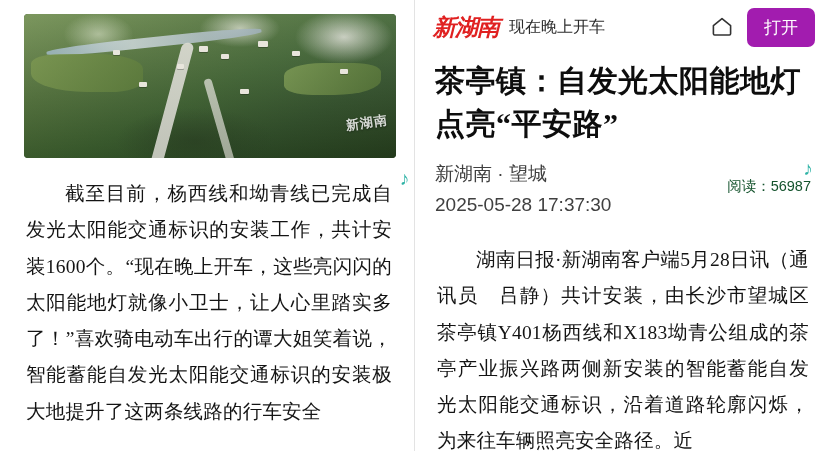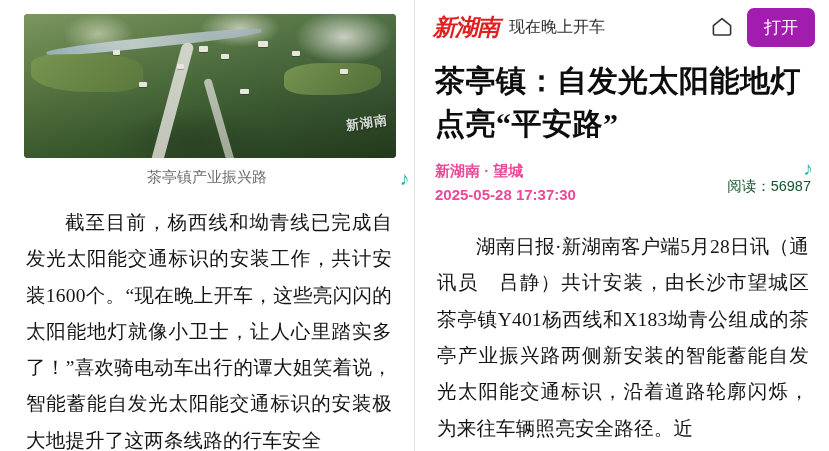--- a/index.html
+++ b/index.html
@@ -208,24 +208,23 @@
     color: #0d0d0d;
     letter-spacing: .5px;
   }
   .meta {
     margin: 14px 18px 0 20px;
     display: flex;
     align-items: flex-start;
   }
   .meta-left {
     flex: 1 1 auto;
-    font-size: 15px;
-    color: #ec4899;
+    font-size: 19px;
+    color: #404040;
     line-height: 1.6;
-    font-weight: bold;
   }
   .meta-right {
     font-size: 14.5px;
     color: #14532d;
     padding-top: 18px;
     white-space: nowrap;
     margin-left: 48px;
   }
   .note-right {
     position: absolute;
@@ -266,21 +265,20 @@
         <div class="house" style="left:63%;top:19%;width:10px;height:6px;"></div>
         <div class="house" style="left:72%;top:26%;width:8px;height:5px;"></div>
         <div class="house" style="left:31%;top:47%;width:8px;height:5px;"></div>
         <div class="house" style="left:58%;top:52%;width:9px;height:5px;"></div>
         <div class="house" style="left:24%;top:25%;width:7px;height:5px;"></div>
         <div class="house" style="left:85%;top:38%;width:8px;height:5px;"></div>
       </div>
       <div class="watermark">新湖南</div>
     </div>
 
-    <div class="photo-caption">茶亭镇产业振兴路</div>
 
     <div class="left-body">
       <p>截至目前，杨西线和坳青线已完成自发光太阳能交通标识的安装工作，共计安装1600个。“现在晚上开车，这些亮闪闪的太阳能地灯就像小卫士，让人心里踏实多了！”喜欢骑电动车出行的谭大姐笑着说，智能蓄能自发光太阳能交通标识的安装极大地提升了这两条线路的行车安全</p>
     </div>
 
     <div class="note-left">♪</div>
   </div>
 
   <div class="divider"></div>
 

